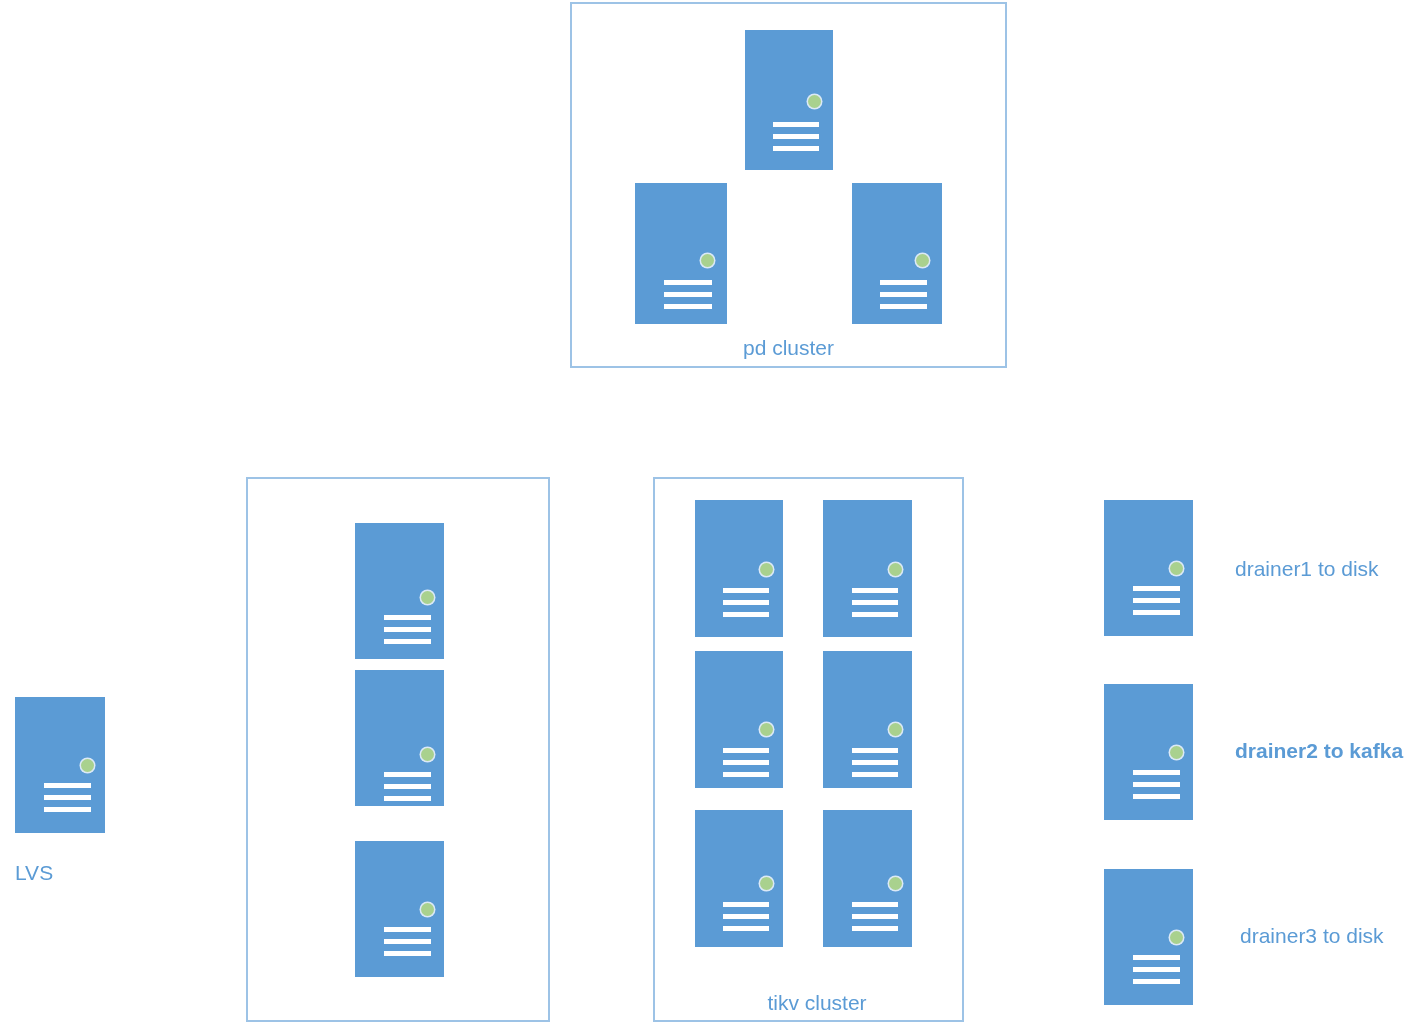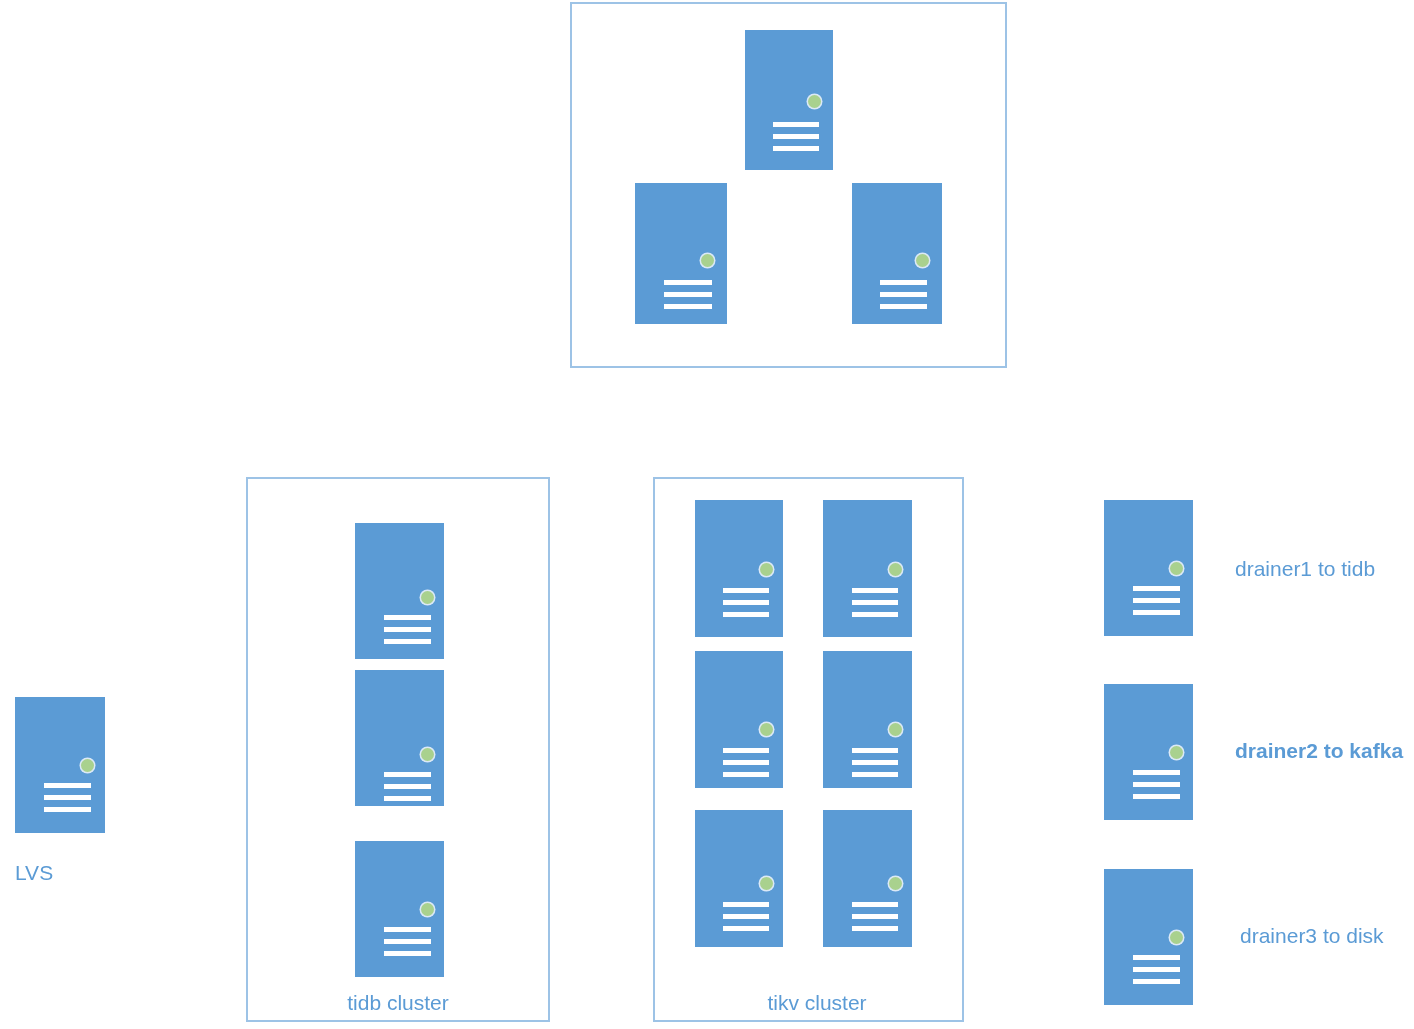--- a/index.html
+++ b/index.html
@@ -92,20 +92,21 @@
       </span>
     </div>
     <div class="server" style="left: 852px; top: 183px; width: 90px; height: 141px;">
       <span class="led" style="left: 64px; top: 71px;"></span>
       <span class="bars" style="left: 28px; top: 97px; width: 47px;">
         <i></i>
         <i></i>
         <i></i>
       </span>
     </div>
+    <div class="group-label" style="left: 570px; top: 337px; width: 437px;">pd cluster</div>
     <div class="group-box" style="left: 246px; top: 477px; width: 304px; height: 545px;"></div>
     <div class="server" style="left: 355px; top: 523px; width: 89px; height: 136px;">
       <span class="led" style="left: 66px; top: 68px;"></span>
       <span class="bars" style="left: 29px; top: 92px; width: 47px;">
         <i></i>
         <i></i>
         <i></i>
       </span>
     </div>
     <div class="server" style="left: 355px; top: 670px; width: 89px; height: 136px;">
@@ -117,21 +118,20 @@
       </span>
     </div>
     <div class="server" style="left: 355px; top: 841px; width: 89px; height: 136px;">
       <span class="led" style="left: 66px; top: 62px;"></span>
       <span class="bars" style="left: 29px; top: 86px; width: 47px;">
         <i></i>
         <i></i>
         <i></i>
       </span>
     </div>
-    <div class="group-label" style="left: 246px; top: 992px; width: 304px;">tidb cluster</div>
     <div class="group-box" style="left: 653px; top: 477px; width: 311px; height: 545px;"></div>
     <div class="server" style="left: 695px; top: 500px; width: 88px; height: 137px;">
       <span class="led" style="left: 65px; top: 63px;"></span>
       <span class="bars" style="left: 28px; top: 88px; width: 46px;">
         <i></i>
         <i></i>
         <i></i>
       </span>
     </div>
     <div class="server" style="left: 823px; top: 500px; width: 89px; height: 137px;">
@@ -185,21 +185,21 @@
     </div>
     <div class="node-label" style="left: 15px; top: 862px; text-align: left;">LVS</div>
     <div class="server" style="left: 1104px; top: 500px; width: 89px; height: 136px;">
       <span class="led" style="left: 66px; top: 62px;"></span>
       <span class="bars" style="left: 29px; top: 86px; width: 47px;">
         <i></i>
         <i></i>
         <i></i>
       </span>
     </div>
-    <div class="node-label" style="left: 1235px; top: 558px; text-align: left;">drainer1 to tidb</div>
+    <div class="node-label" style="left: 1235px; top: 558px; text-align: left;">drainer1 to disk</div>
     <div class="server" style="left: 1104px; top: 684px; width: 89px; height: 136px;">
       <span class="led" style="left: 66px; top: 62px;"></span>
       <span class="bars" style="left: 29px; top: 86px; width: 47px;">
         <i></i>
         <i></i>
         <i></i>
       </span>
     </div>
     <div class="node-label" style="left: 1235px; top: 740px; text-align: left; font-weight: bold;">drainer2 to kafka</div>
     <div class="server" style="left: 1104px; top: 869px; width: 89px; height: 136px;">

